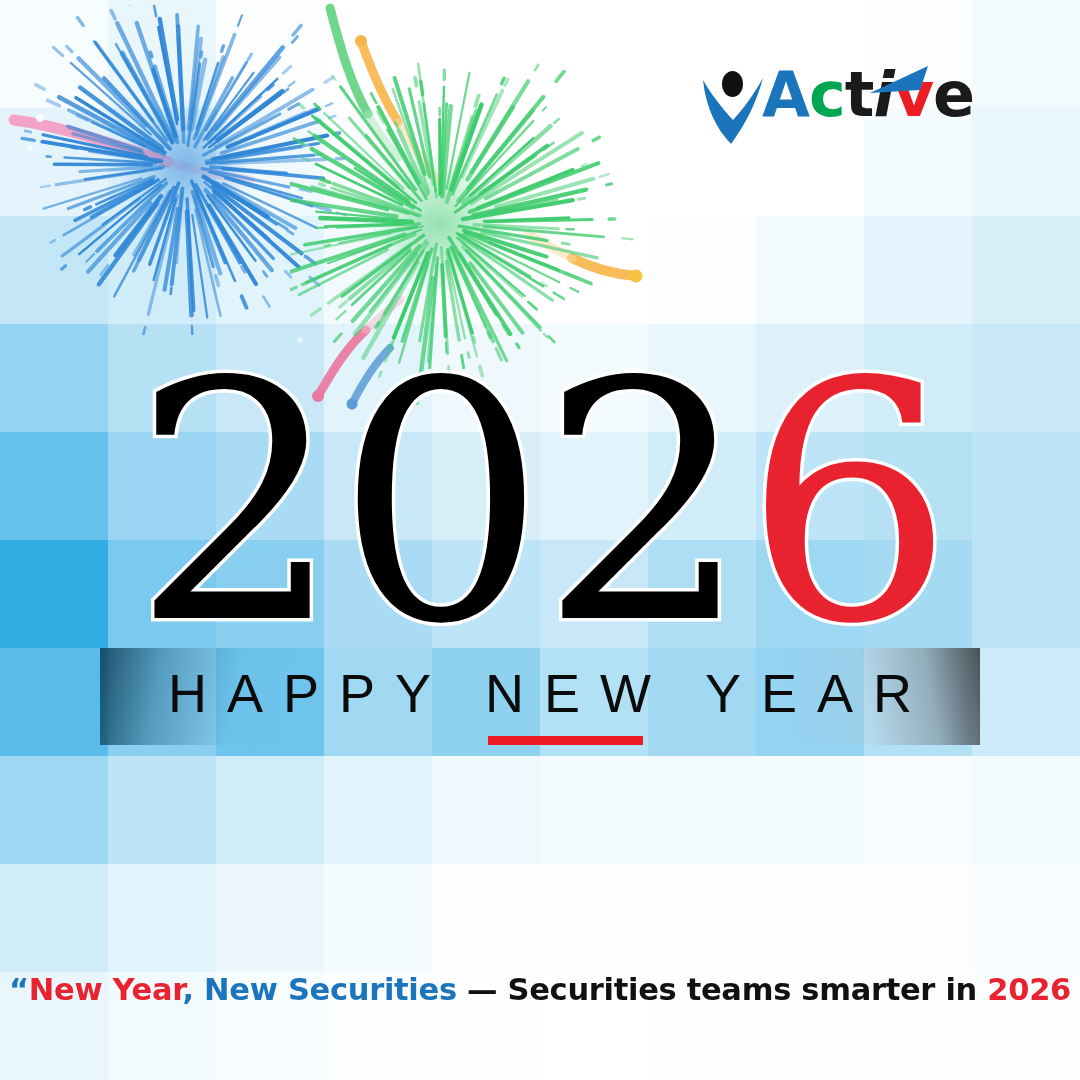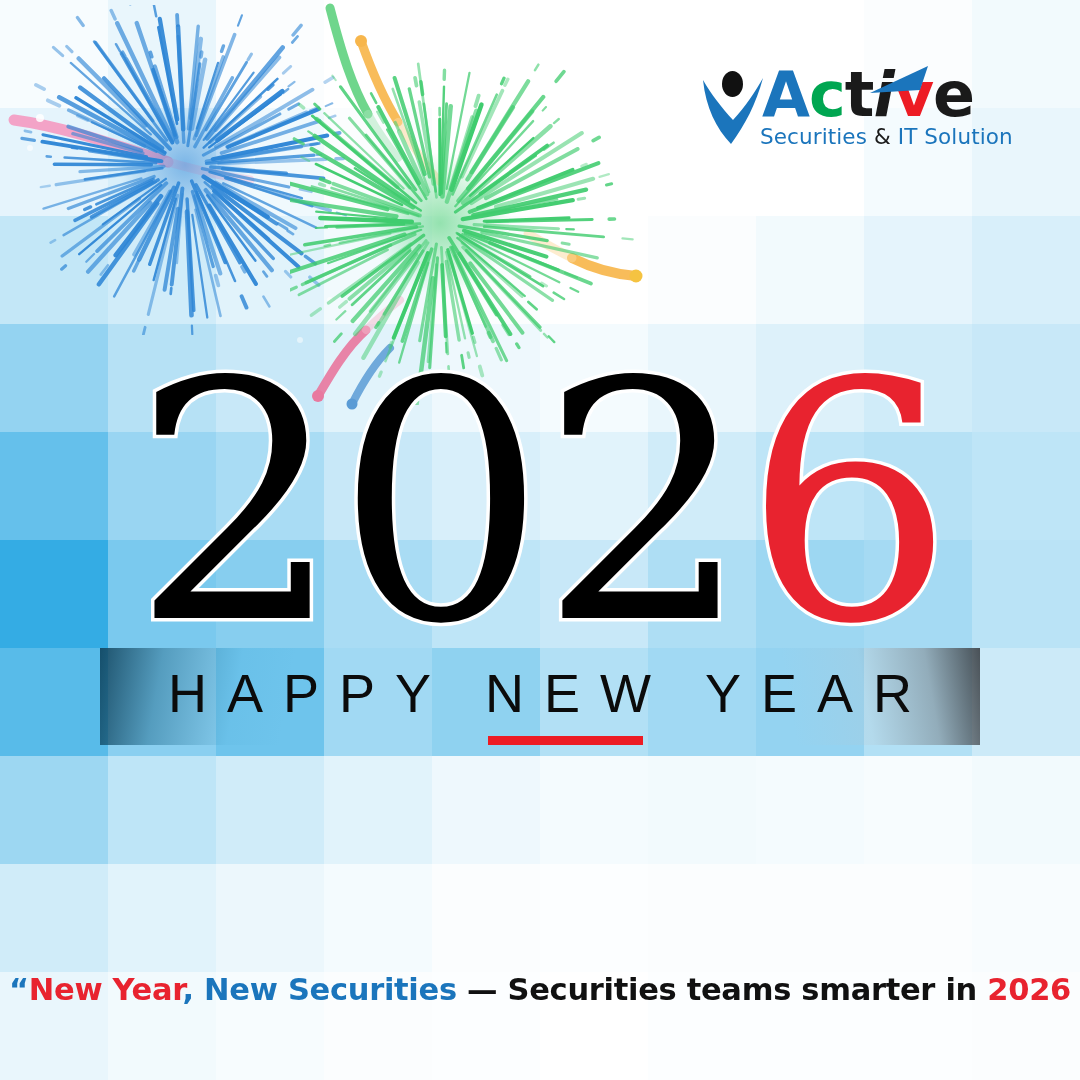--- a/index.html
+++ b/index.html
@@ -583,23 +583,20 @@
     <svg style="position:absolute;left:0;top:2px;width:66px;height:78px;" viewBox="0 0 66 78">
       <ellipse cx="32.5" cy="14" rx="10.5" ry="13" fill="#111111"></ellipse>
       <path d="M3,10 C6,38 16,58 31,74 C45,55 56,34 63,8 C55,22 46,36 33,50 C22,38 11,24 3,10 Z" fill="#1B75BC"></path>
     </svg>
     <div id="logo-wordmark">
       <span class="l-a">A</span><span class="l-c">c</span><span class="l-t">t</span><span class="l-i">i</span><span class="l-v">v</span><span class="l-e">e</span>
     </div>
     <svg style="position:absolute;left:170px;top:-2px;width:62px;height:30px;" viewBox="0 0 62 30">
       <path d="M0,27 L58,0 L50,24 Z" fill="#1B75BC"></path>
     </svg>
-    <div id="logo-sub">
-      <span class="s-blue">Securities </span><span class="s-black">&amp; </span><span class="s-blue">IT </span><span class="s-blue">Solution</span>
-    </div>
   </div>
 
   <div id="year">
     <span class="y-dark">202</span><span class="y-red">6</span>
   </div>
 
   <div id="band">
     <div id="band-left"></div>
     <div id="band-right"></div>
     <div id="band-text">HAPPY NEW YEAR</div>

